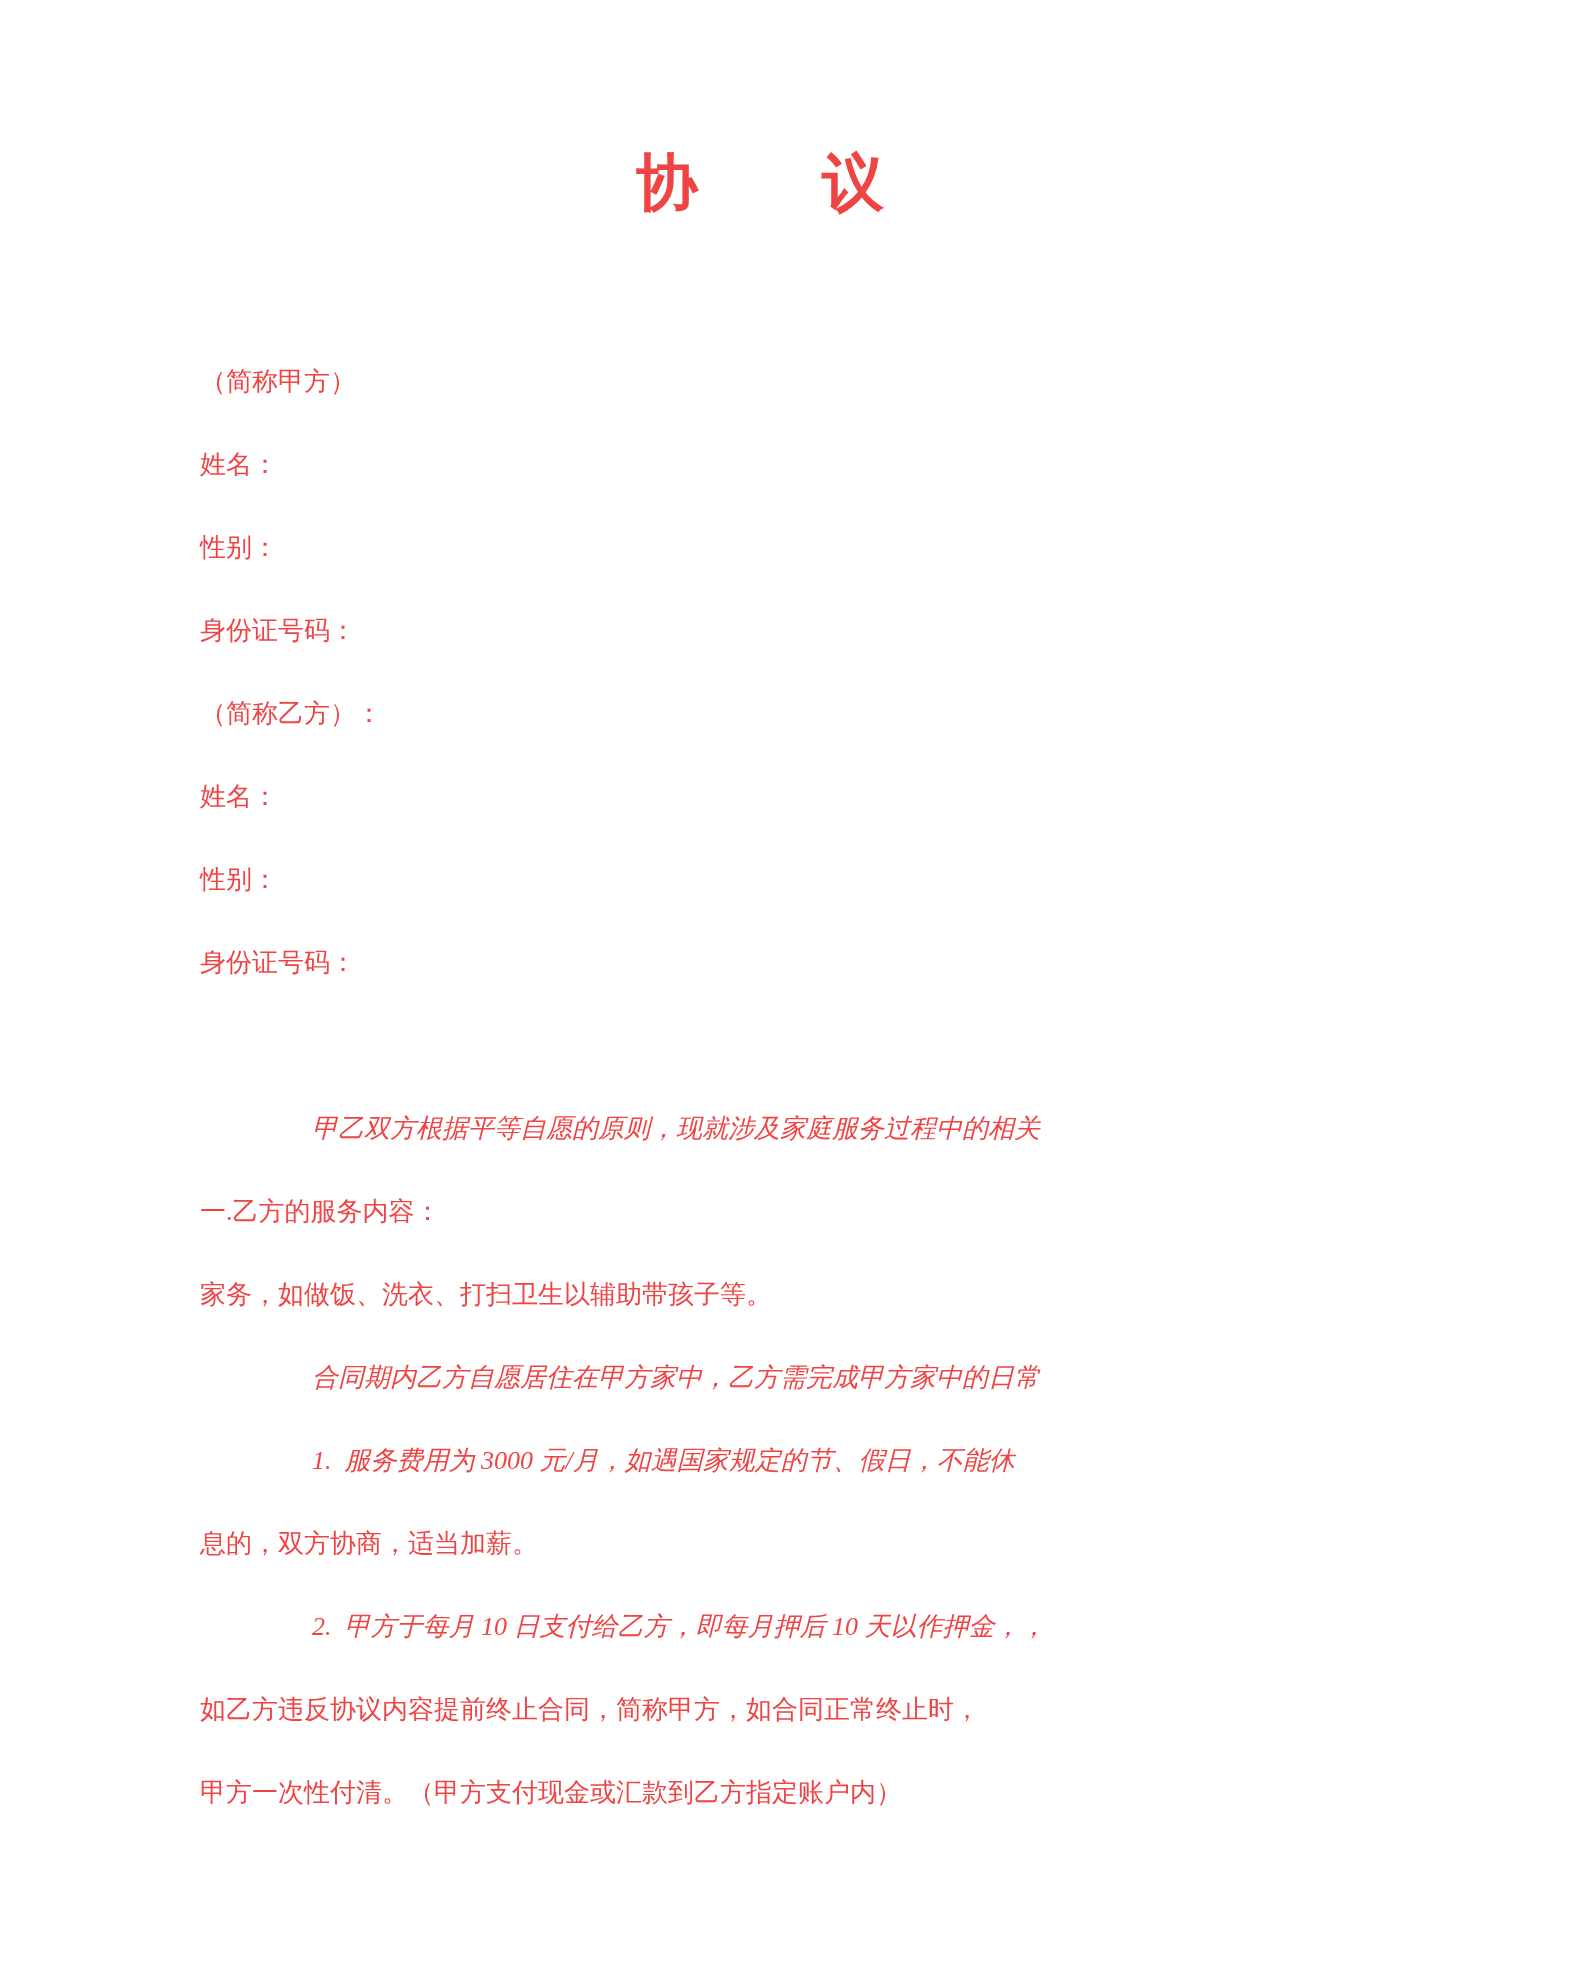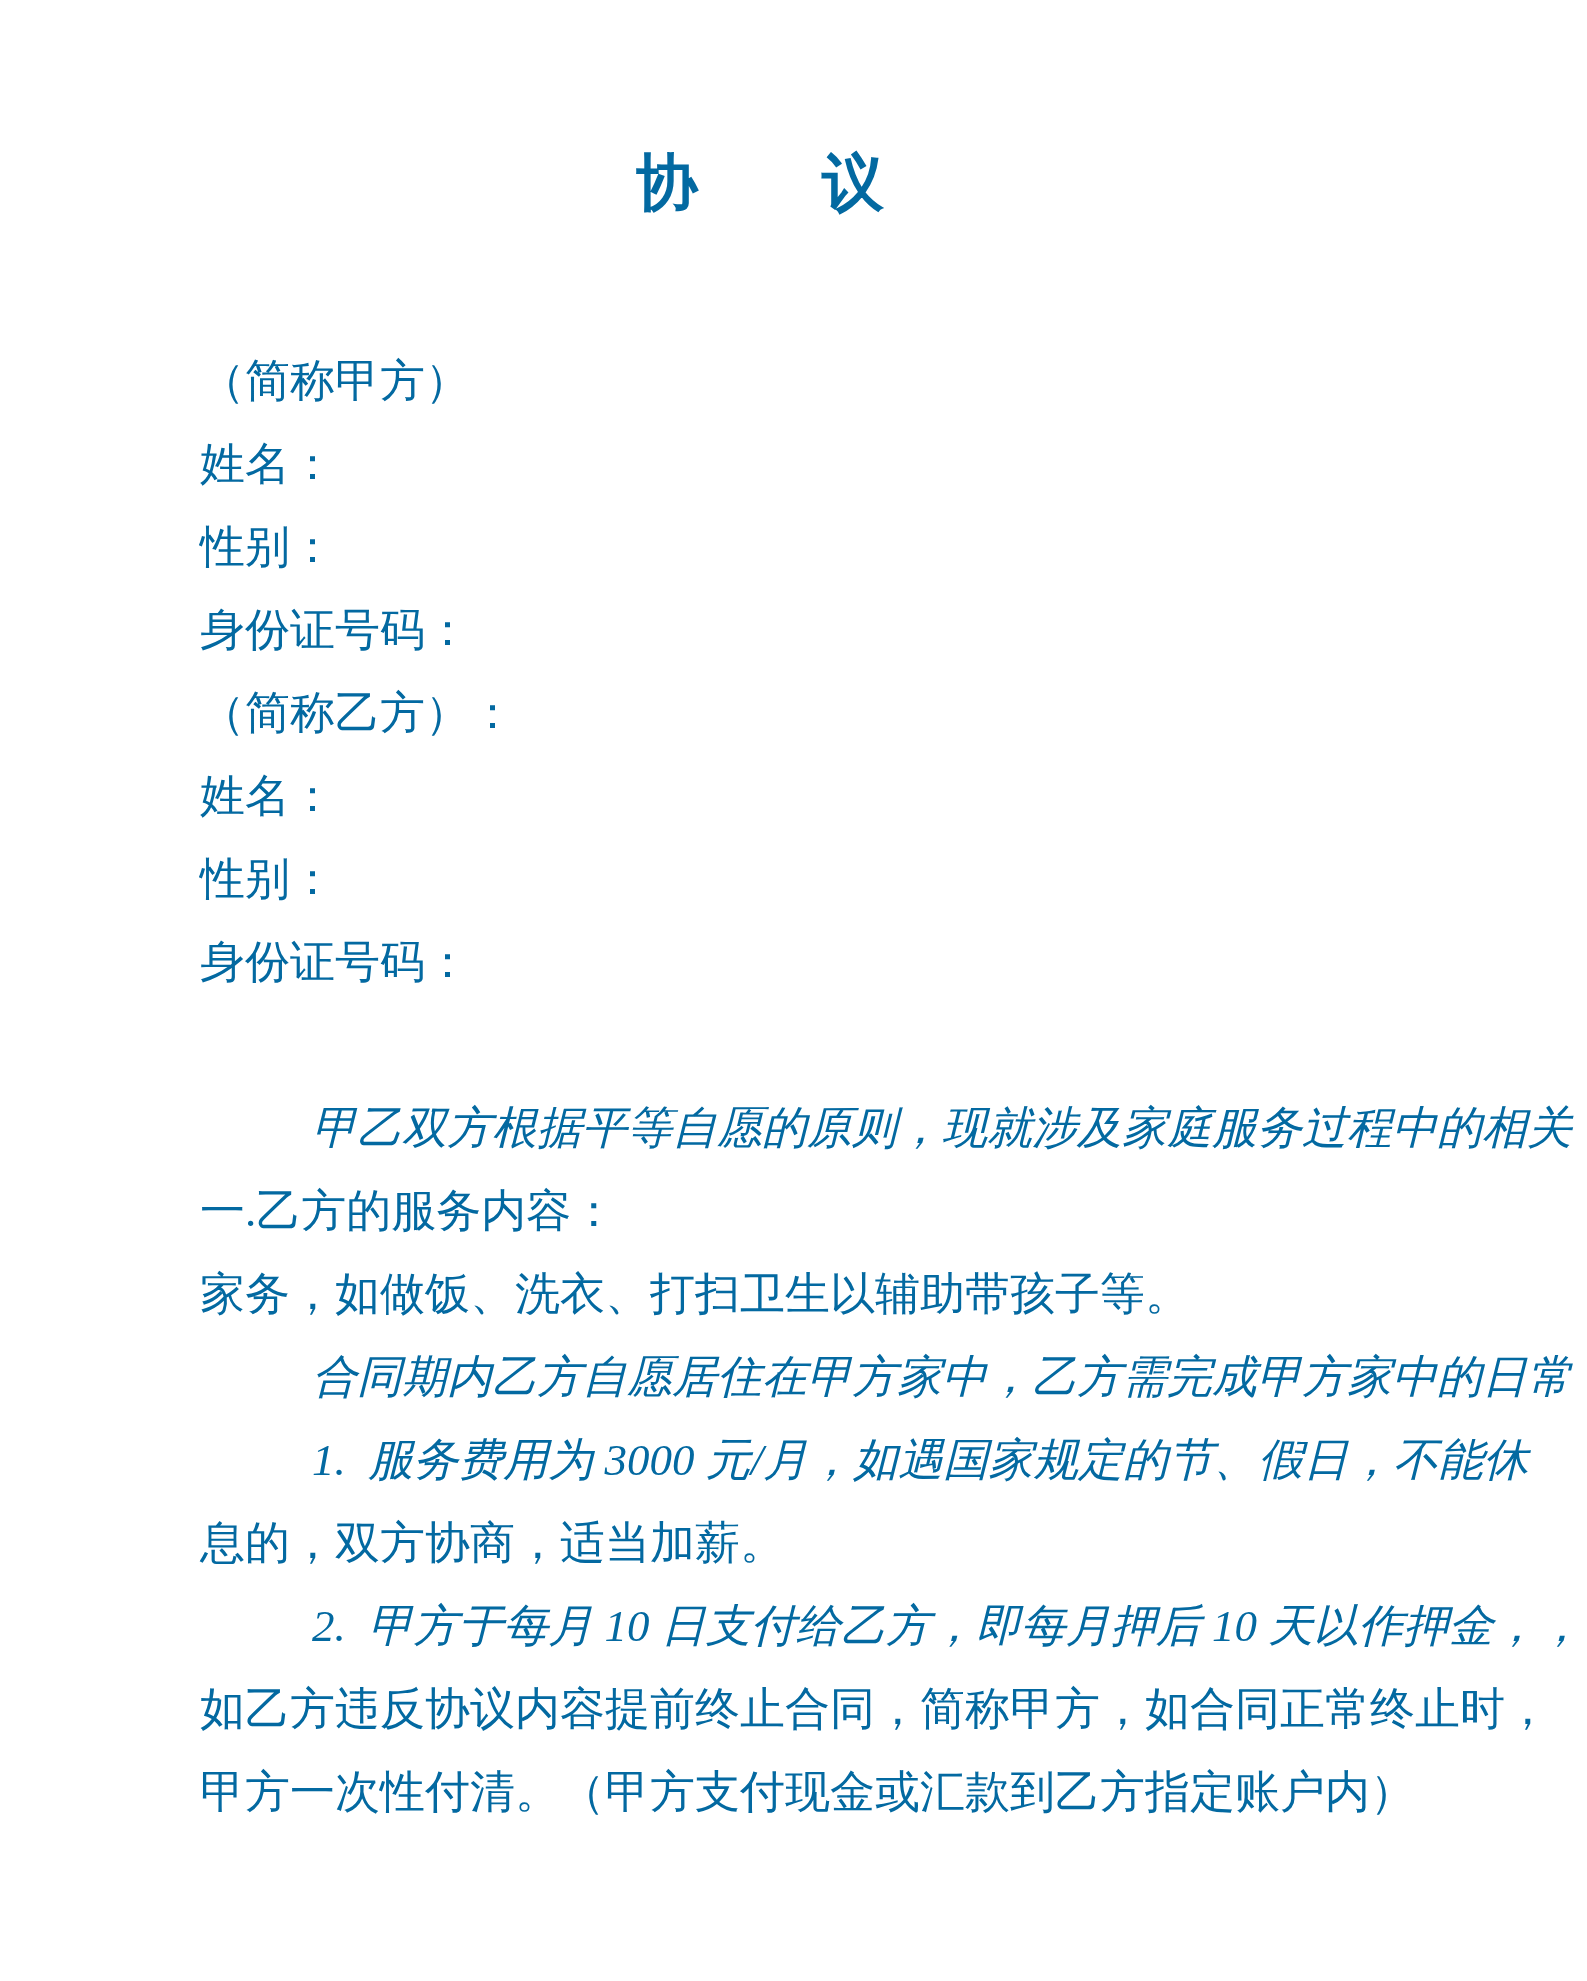--- a/index.html
+++ b/index.html
@@ -31,33 +31,33 @@
     text-align: center;
     white-space: pre;
     letter-spacing: 0;
   }
   .body-lines {
     margin-top: 92px;
   }
   .line {
     height: 83px;
     line-height: 83px;
-    font-size: 45px;
+    font-size: 26px;
     white-space: pre;
     overflow: visible;
   }
   .line.indent {
     padding-left: 112px;
     font-style: italic;
   }
 </style>
 </head>
 <body>
 
-<div class="page" style="background: rgb(255, 255, 255); color: #0369a1;">
+<div class="page" style="background: rgb(255, 255, 255); color: #ef4444;">
   <div class="doc">
     <h1 class="title">协　　议</h1>
     <div class="body-lines">
         <div class="line">（简称甲方）</div>
         <div class="line">姓名：</div>
         <div class="line">性别：</div>
         <div class="line">身份证号码：</div>
         <div class="line">（简称乙方）：</div>
         <div class="line">姓名：</div>
         <div class="line">性别：</div>

